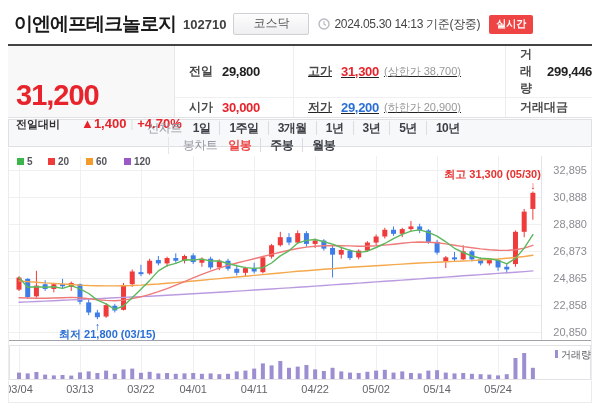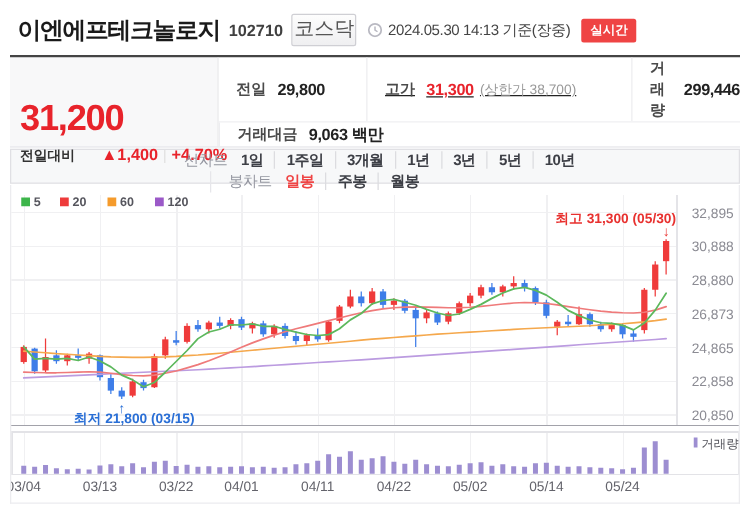--- a/index.html
+++ b/index.html
@@ -3,21 +3,21 @@
 <meta charset="utf-8">
 <style>
   * { margin:0; padding:0; box-sizing:border-box; }
   html,body { width:600px; background:#fff; font-family:"Liberation Sans",sans-serif; color:#222; }
   .page { width:600px; height:407px; overflow:hidden; }
 
   
   .header { display:flex; align-items:center; padding:11px 8px 7px 14px; }
   .title { font-size:19px; font-weight:bold; color:#1a1a1a; letter-spacing:-1px; }
   .code { font-size:13px; font-weight:bold; color:#404040; margin-left:7px; }
-  .kosdaq-badge { font-size:16px; color:#555; border:1px solid #cfcfd4; background:linear-gradient(#fdfdfd,#efeff1); padding:1px 1px 2px; border-radius:2px; margin-left:7px; }
+  .kosdaq-badge { font-size:12px; color:#555; border:1px solid #cfcfd4; background:linear-gradient(#fdfdfd,#efeff1); padding:1px 19px 2px; border-radius:2px; margin-left:7px; }
   .clock { margin-left:9px; display:inline-flex; }
   .date { font-size:12px; color:#444; margin-left:4px; letter-spacing:-0.3px; }
   .realtime-badge { font-size:10px; font-weight:bold; color:#fff; background:#ef4444; padding:2px 7px 3px; border-radius:2px; margin-left:9px; cursor:pointer; }
   .overview-badge { font-size:10px; color:#5a74d8; border:1px solid #c8d2f0; background:#fff; padding:1px 7px 2px; border-radius:2px; margin-left:5px; cursor:pointer; display:inline-flex; align-items:center; }
   .tri { width:0; height:0; border-left:3px solid transparent; border-right:3px solid transparent; border-top:4px solid #8a9ae0; display:inline-block; margin-left:4px; }
 
   
   .price-section { margin:0 8px; border-top:2px solid #444; border-bottom:1px solid #e2e2e6; display:flex; height:74px; }
   .price-left { width:167px; background:#f8f8f9; border-right:1px solid #e7e7ea; padding:10px 0 0 8px; }
   .cur-price { font-size:29px; font-weight:bold; color:#e8232b; letter-spacing:-1px; line-height:1.05;margin-top:24px; }
@@ -87,23 +87,31 @@
           <span class="qlabel">고가</span>
           <span class="qvalue red">31,300</span>
           <span class="qsub">(상한가 38,700)</span>
         </div>
         <div class="qcell c3">
           <span class="qlabel">거래량</span>
           <span class="qvalue">299,446</span>
         </div>
       </div>
       <div class="qrow">
+        <div class="qcell c1">
+          <span class="qlabel">시가</span>
+          <span class="qvalue red">30,000</span>
+        </div>
+        <div class="qcell c2">
+          <span class="qlabel">저가</span>
+          <span class="qvalue blue">29,200</span>
+          <span class="qsub">(하한가 20,900)</span>
+        </div>
         <div class="qcell c3">
           <span class="qlabel">거래대금</span>
-          <span class="qvalue">9,063 백만</span>
         </div>
       </div>
     </div>
   </div>
 
   <div class="toolbar">
     <div class="tgroup left">
       <span class="tlabel">선차트</span>
       <span id="line-ranges"><span class="titem">1일</span><span class="titem">1주일</span><span class="titem">3개월</span><span class="titem">1년</span><span class="titem">3년</span><span class="titem">5년</span><span class="titem">10년</span></span>
     </div>

